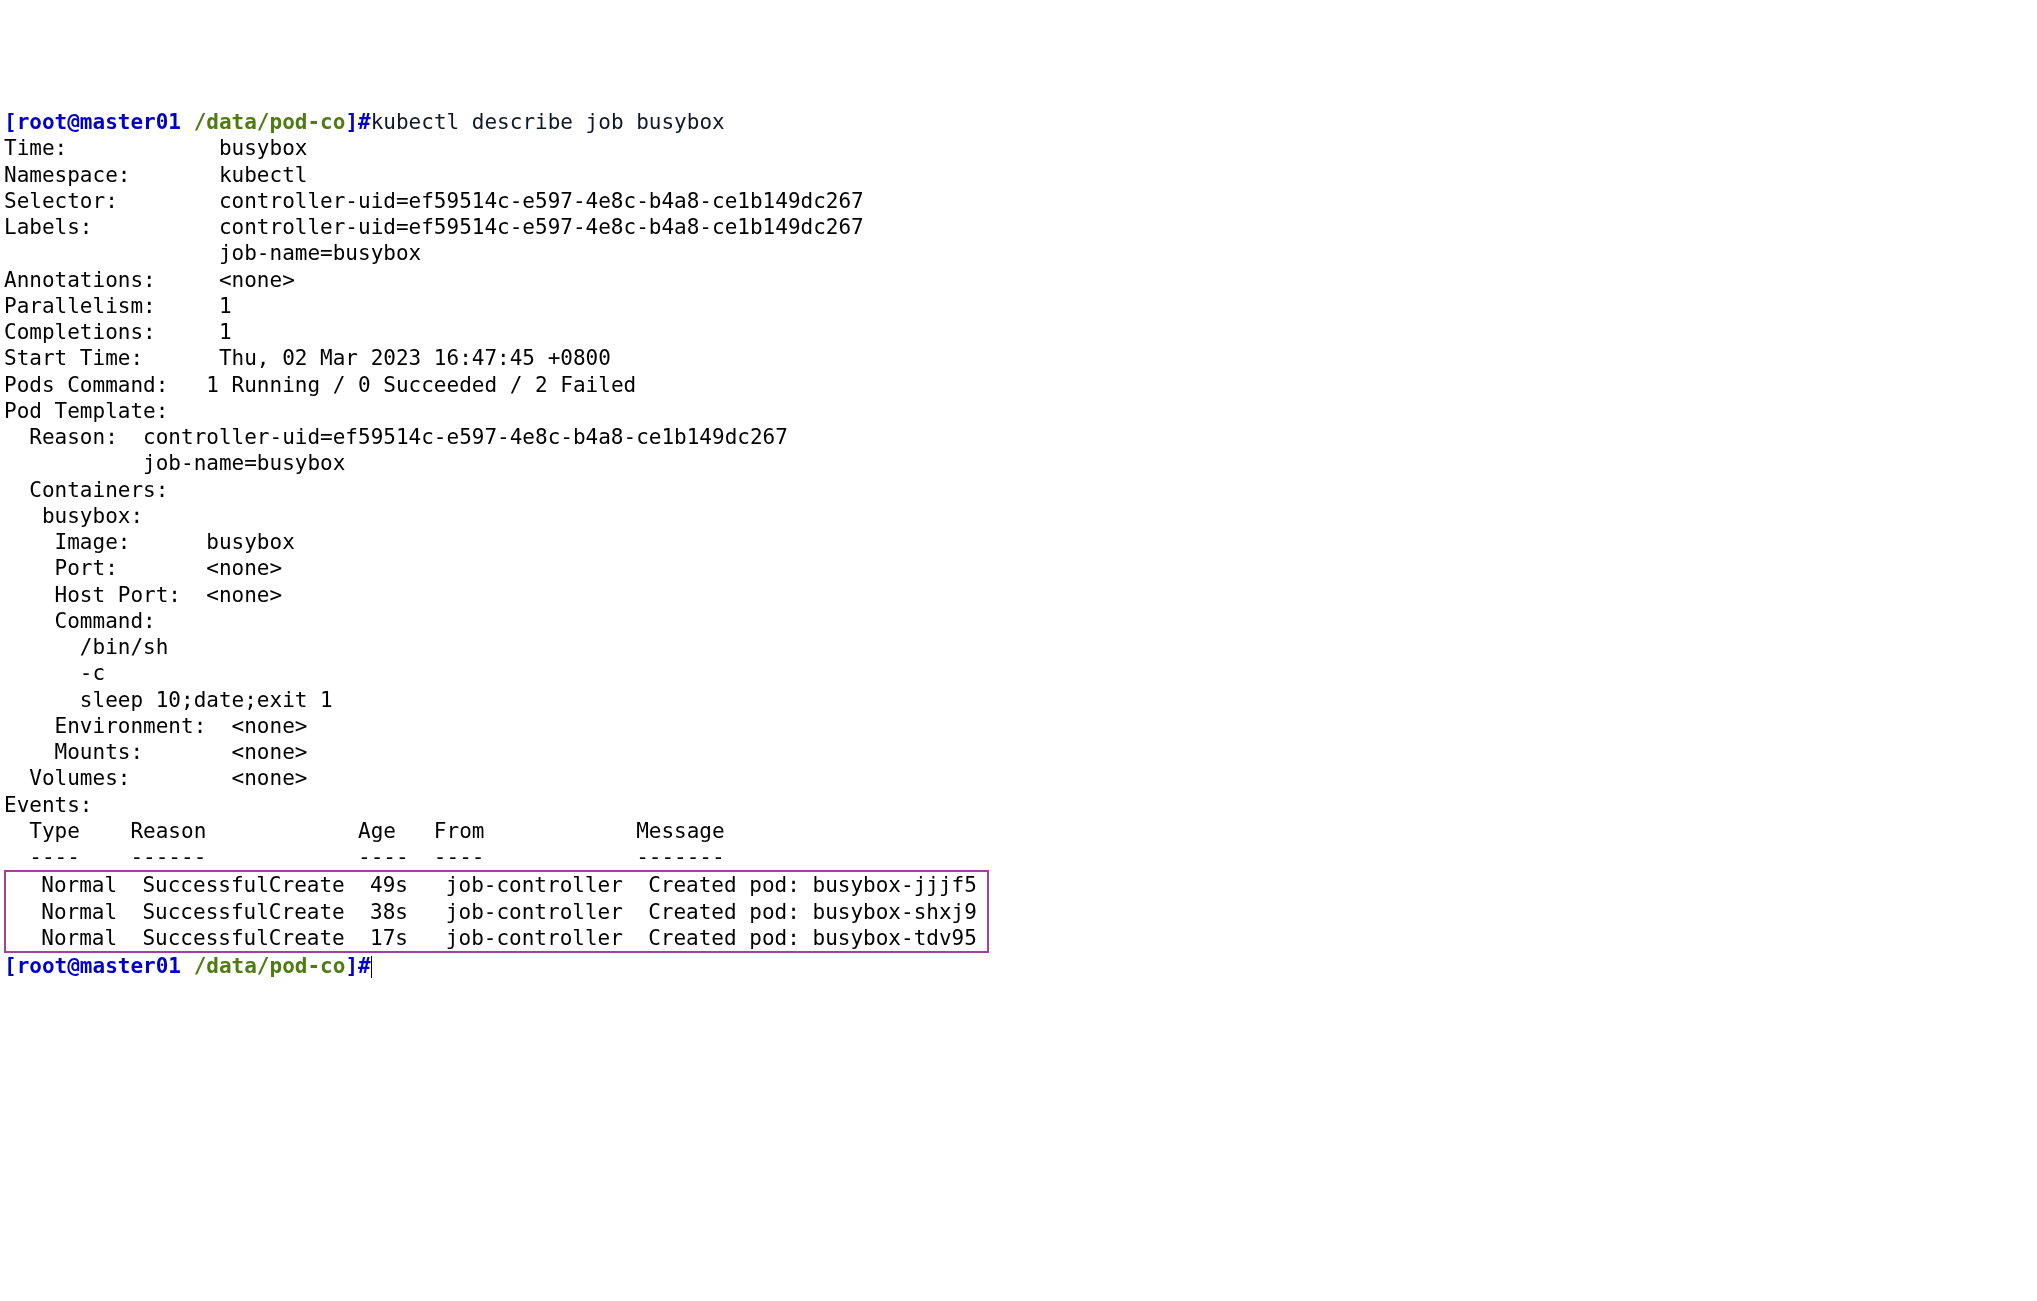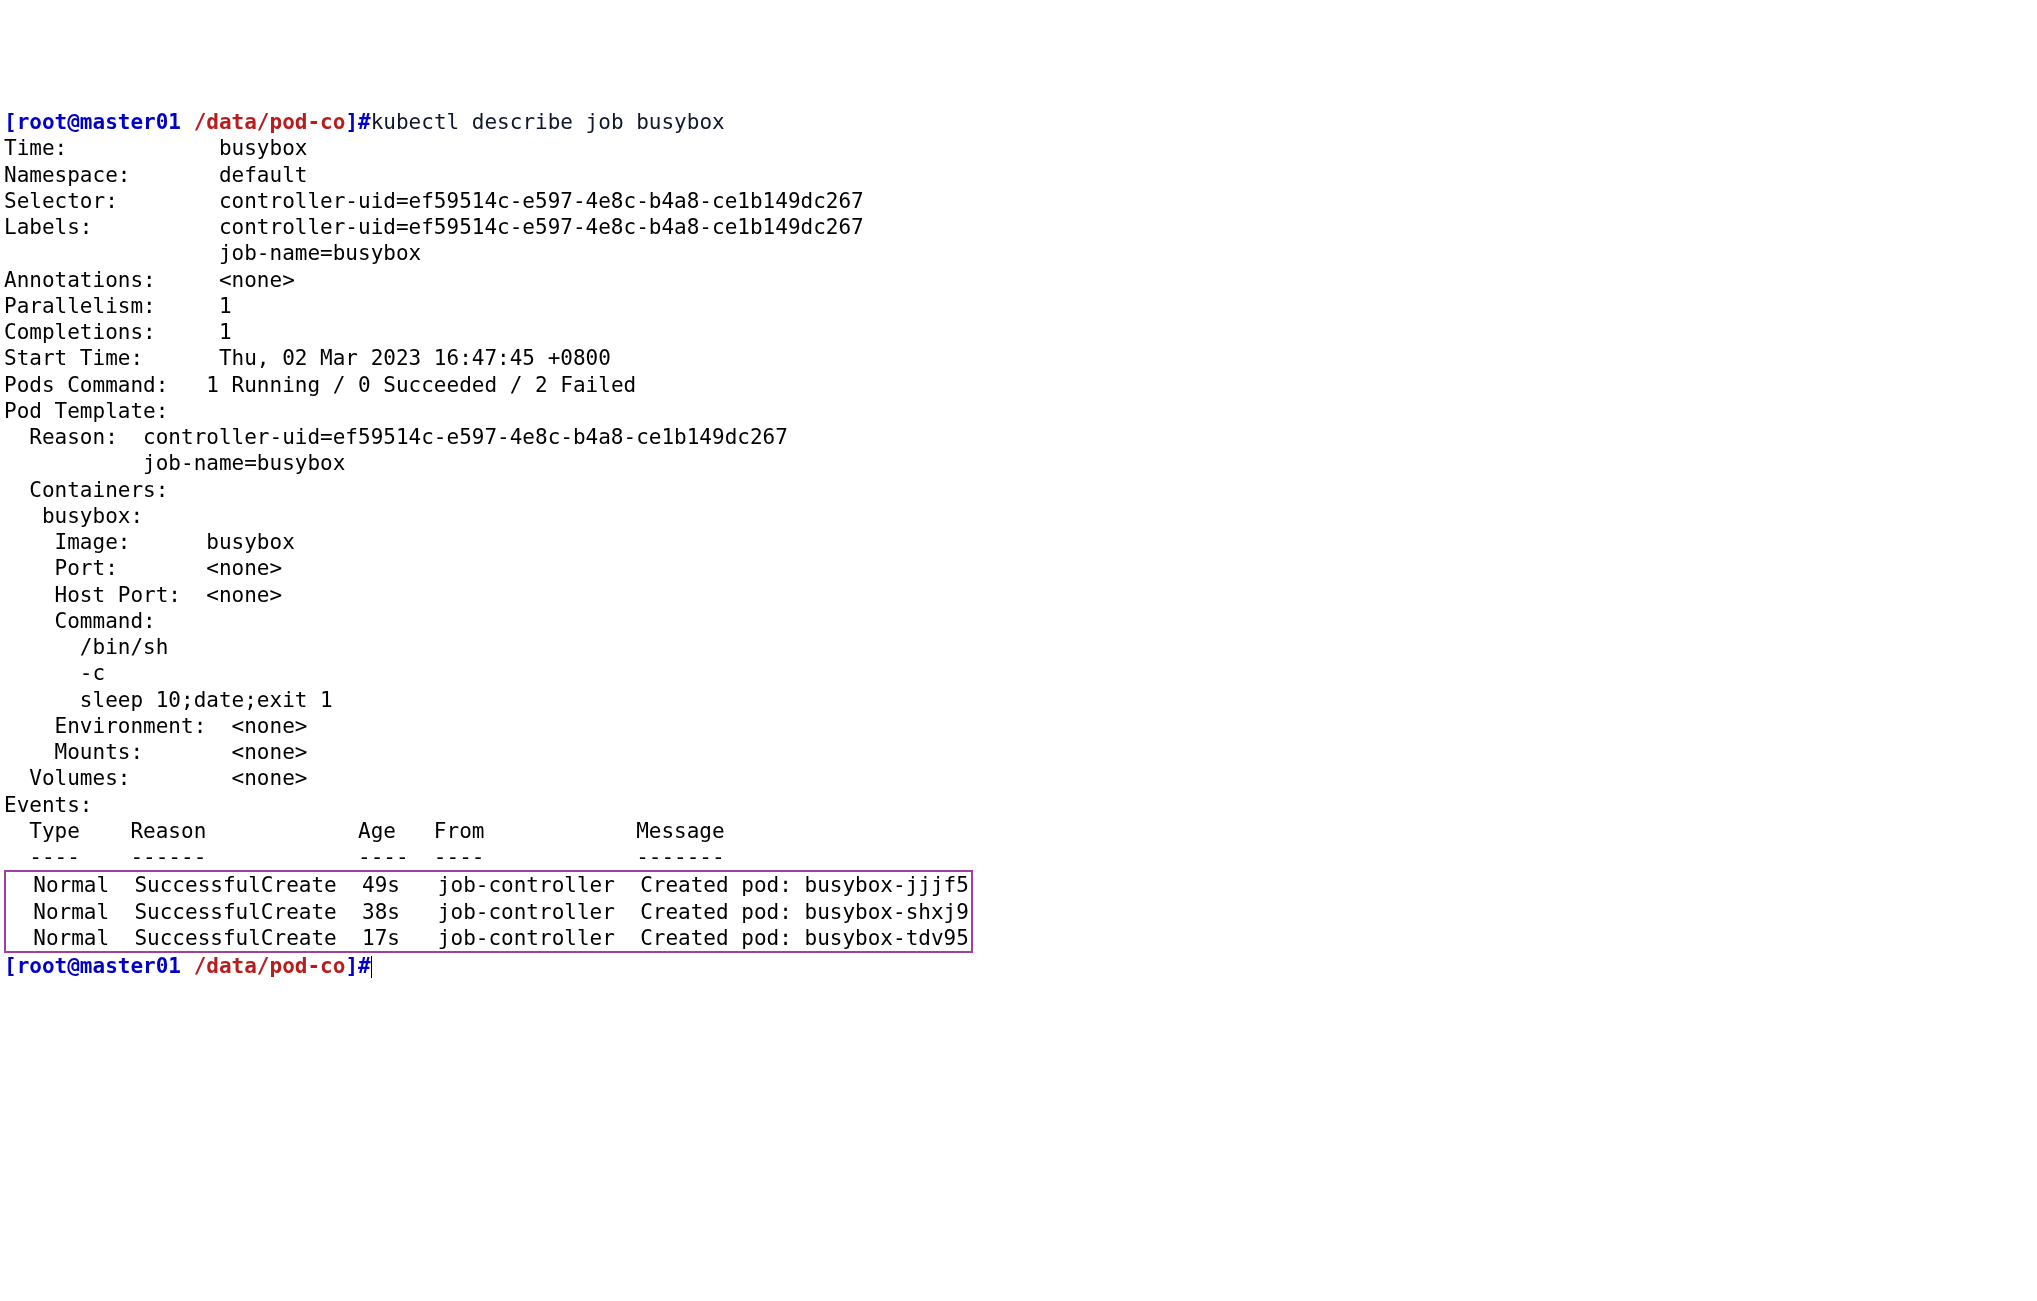--- a/index.html
+++ b/index.html
@@ -6,44 +6,44 @@
       margin: 0;
       padding: 4px;
       background: #ffffff;
       font-family: "DejaVu Sans Mono", "Consolas", "Courier New", monospace;
       font-size: 21px;
       line-height: 1.25;
       color: #000000;
       white-space: pre;
     }
     .prompt-user { color: #0000cc; font-weight: bold; text-align: right; }
-    .prompt-path { color: #b91c1c; font-weight: bold; }
+    .prompt-path { color: #4d7c0f; font-weight: bold; }
     .prompt-hash { color: #0000cc; font-weight: bold; }
     .cmd { color: #0f172a; }
     .box {
       border: 2px solid #a040a0;
       display: inline-block;
-      padding: 0 2px;
+      padding: 0 10px;
     }
     .cursor {
       display: inline-block;
       width: 1px;
       height: 1.05em;
       background: #000000;
       vertical-align: text-bottom;
     }
   </style>
 </head>
 <body>
 
 
 
 <div><span class="prompt-user">[root@master01 </span><span class="prompt-path">/data/pod-co</span><span class="prompt-hash">]#</span><span class="cmd">kubectl describe job busybox</span>
 <span>Time:            </span><span>busybox</span>
-<span>Namespace:       </span><span>default</span>
+<span>Namespace:       </span><span>kubectl</span>
 <span>Selector:        </span><span>controller-uid=ef59514c-e597-4e8c-b4a8-ce1b149dc267</span>
 <span>Labels:          </span><span>controller-uid=ef59514c-e597-4e8c-b4a8-ce1b149dc267</span>
 <span>                 job-name=busybox</span>
 <span>Annotations:     </span><span>&lt;none&gt;</span>
 <span>Parallelism:     </span><span>1</span>
 <span>Completions:     </span><span>1</span>
 <span>Start Time:      </span><span>Thu, 02 Mar 2023 16:47:45 +0800</span>
 <span>Pods Command:   </span><span>1 Running / 0 Succeeded / 2 Failed</span>
 <span>Pod Template:</span>
 <span>  Reason:  controller-uid=ef59514c-e597-4e8c-b4a8-ce1b149dc267</span>

